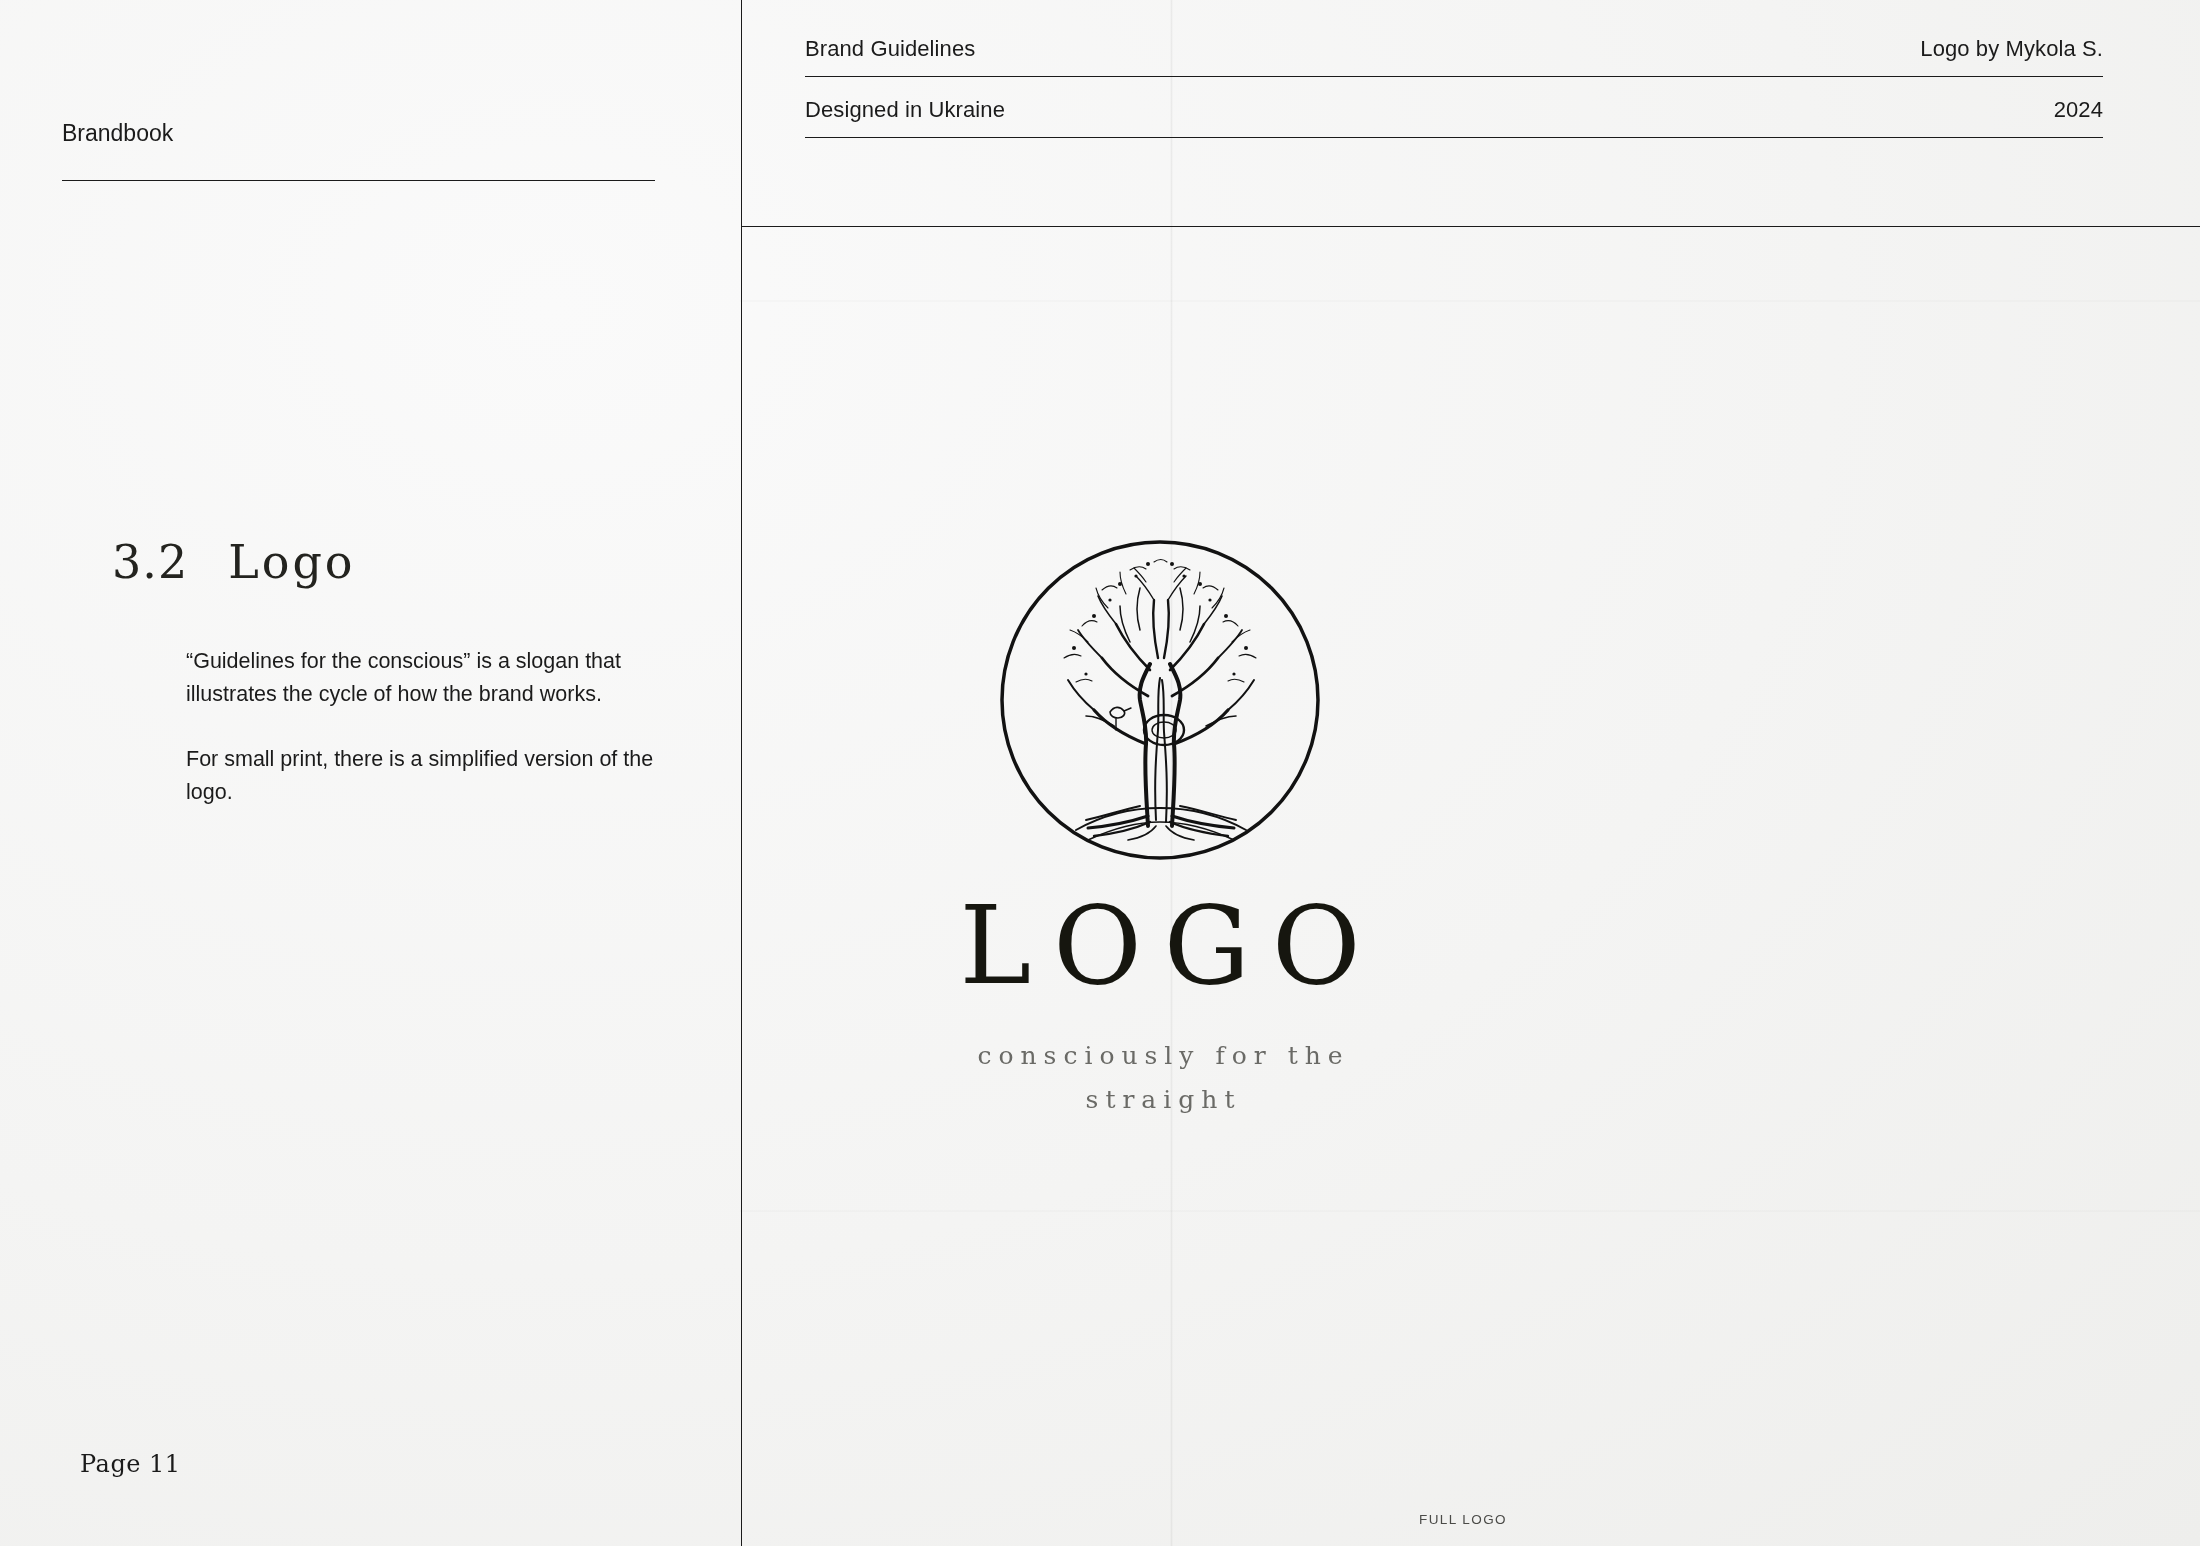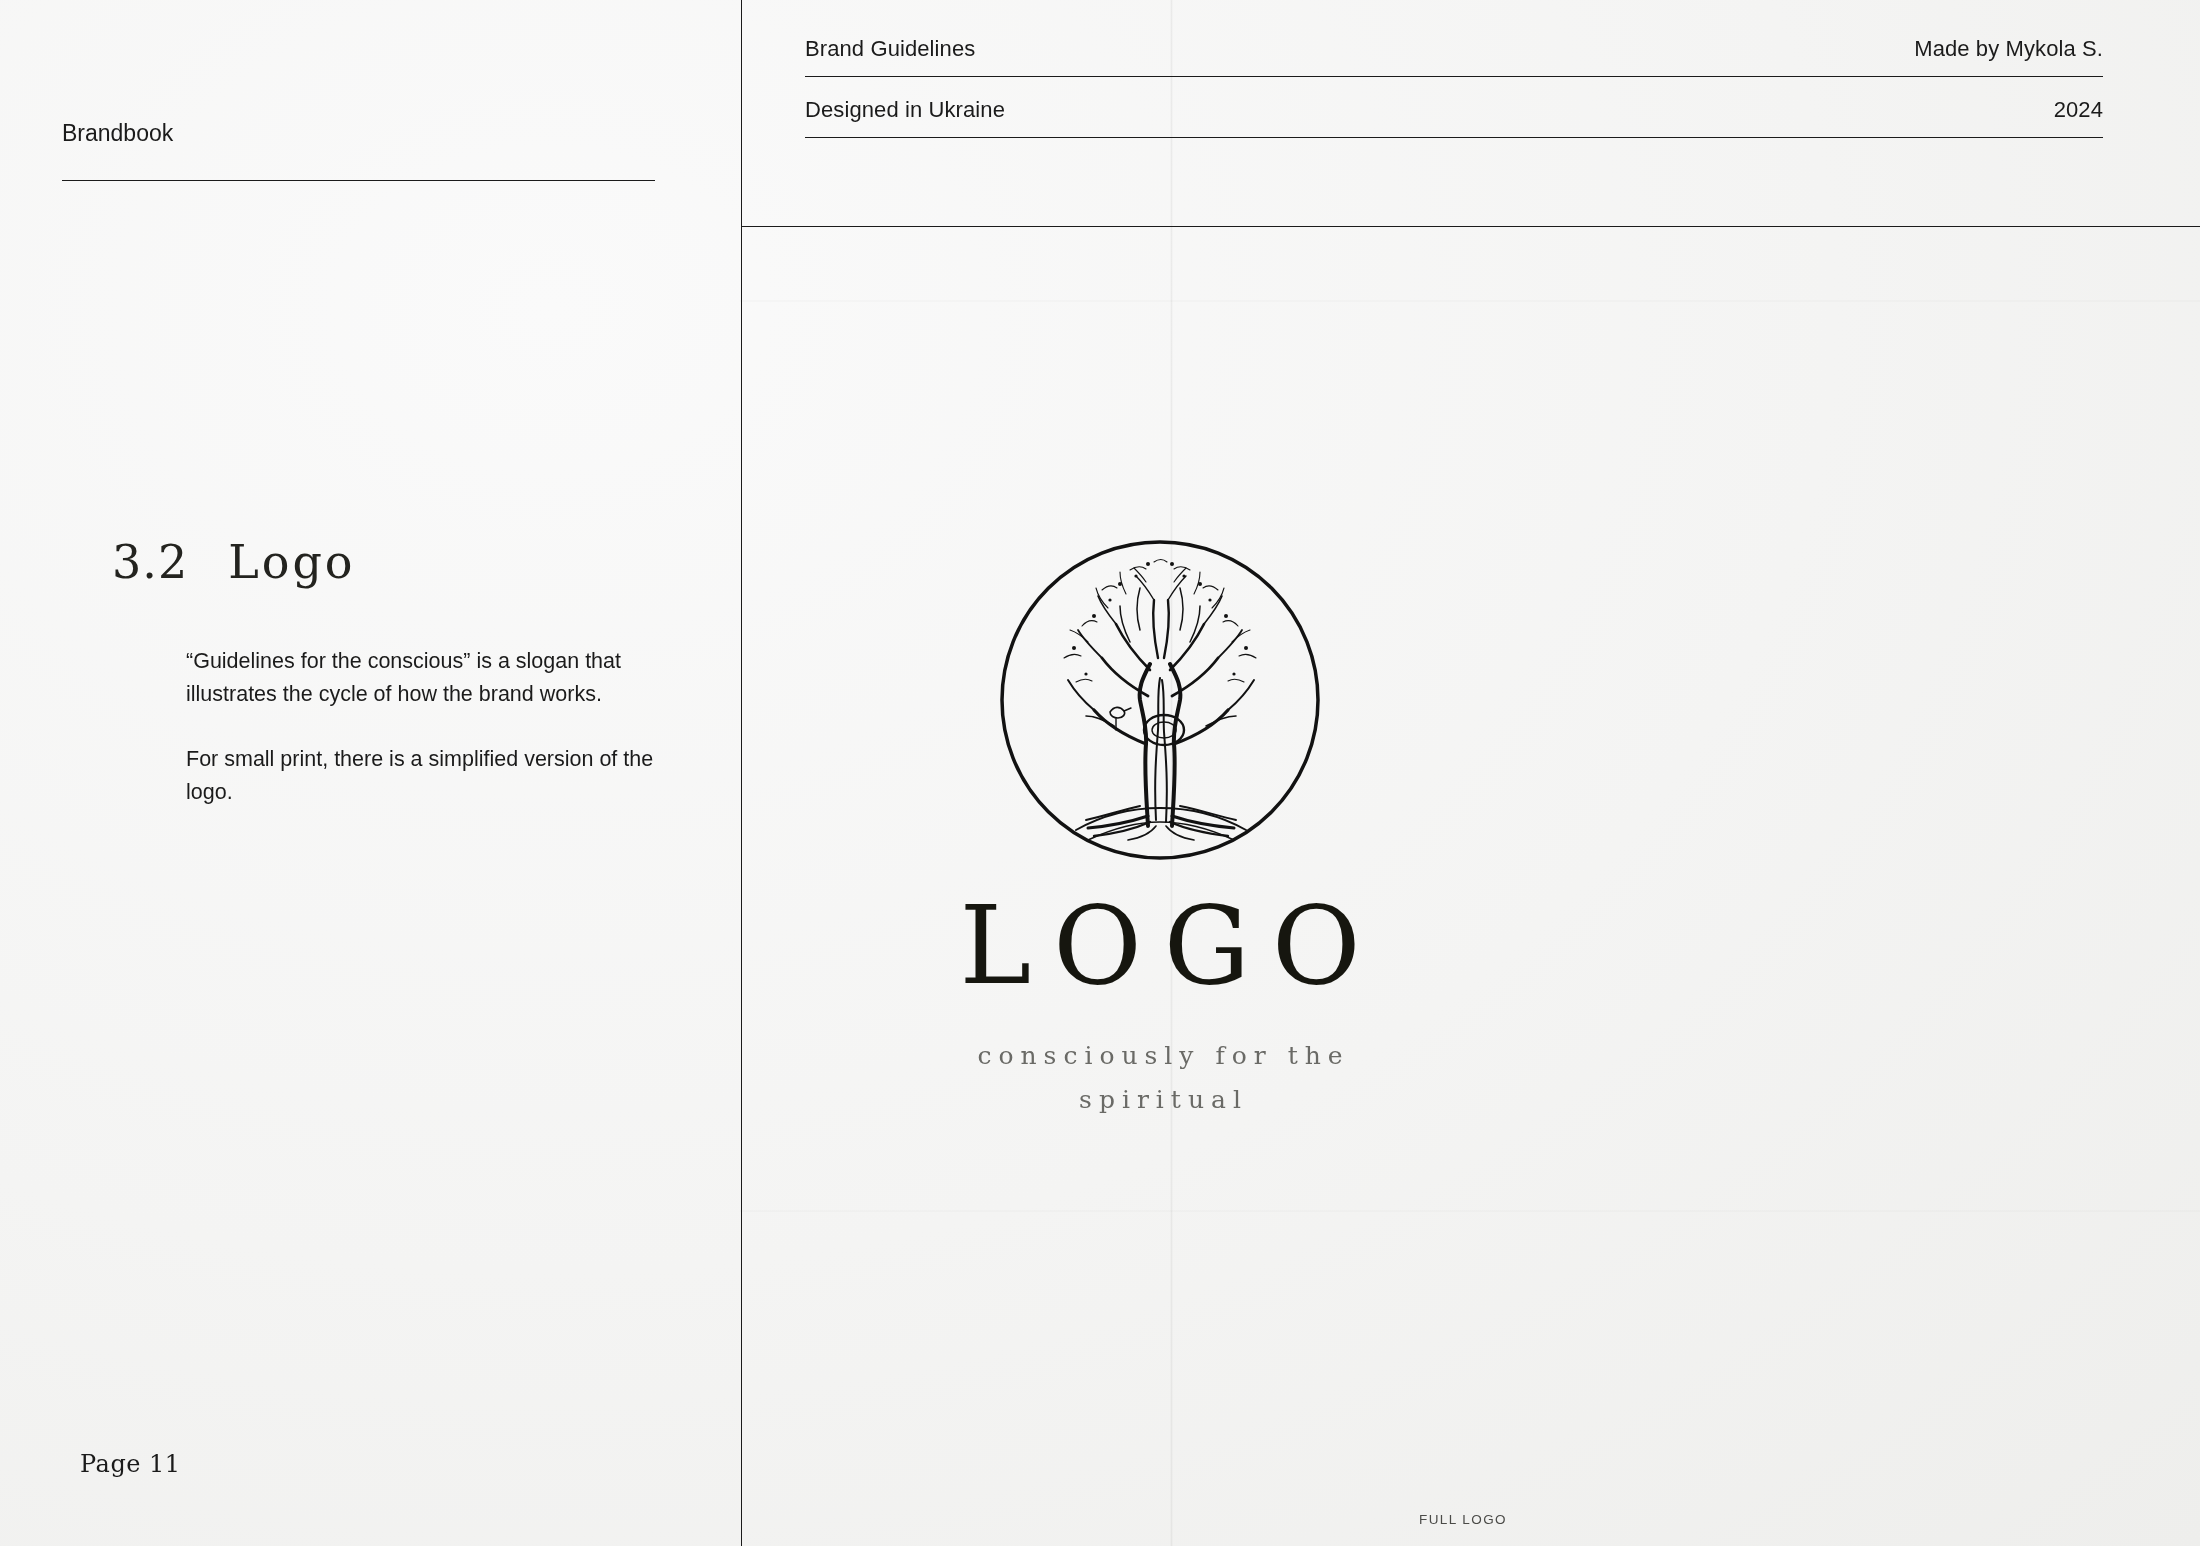--- a/index.html
+++ b/index.html
@@ -178,21 +178,21 @@
   <div class="fold fold-h2"></div>
 
   <div class="rule-vertical-main"></div>
   <div class="rule-horizontal-header"></div>
 
   <div class="brandbook-label">Brandbook</div>
 
   <div class="header-block">
     <div class="header-row">
       <span class="header-left">Brand Guidelines</span>
-      <span class="header-right">Made by Mykola S.</span>
+      <span class="header-right">Logo by Mykola S.</span>
     </div>
     <div class="header-row">
       <span class="header-left">Designed in Ukraine</span>
       <span class="header-right">2024</span>
     </div>
   </div>
 
   <div class="section-heading">
     <span class="num">3.2</span>
     <span class="title">Logo</span>
@@ -298,19 +298,19 @@
           <circle cx="96" cy="144" r="1.6"></circle>
           <circle cx="244" cy="144" r="1.6"></circle>
         </g>
       </g>
     </svg>
 
     <div class="wordmark">LOGO</div>
 
     <div class="slogan">
       <div>consciously for the</div>
-      <div>spiritual</div>
+      <div>straight</div>
     </div>
   </div>
 
   <div class="caption">FULL LOGO</div>
 
 </div>
 
 </body></html>

